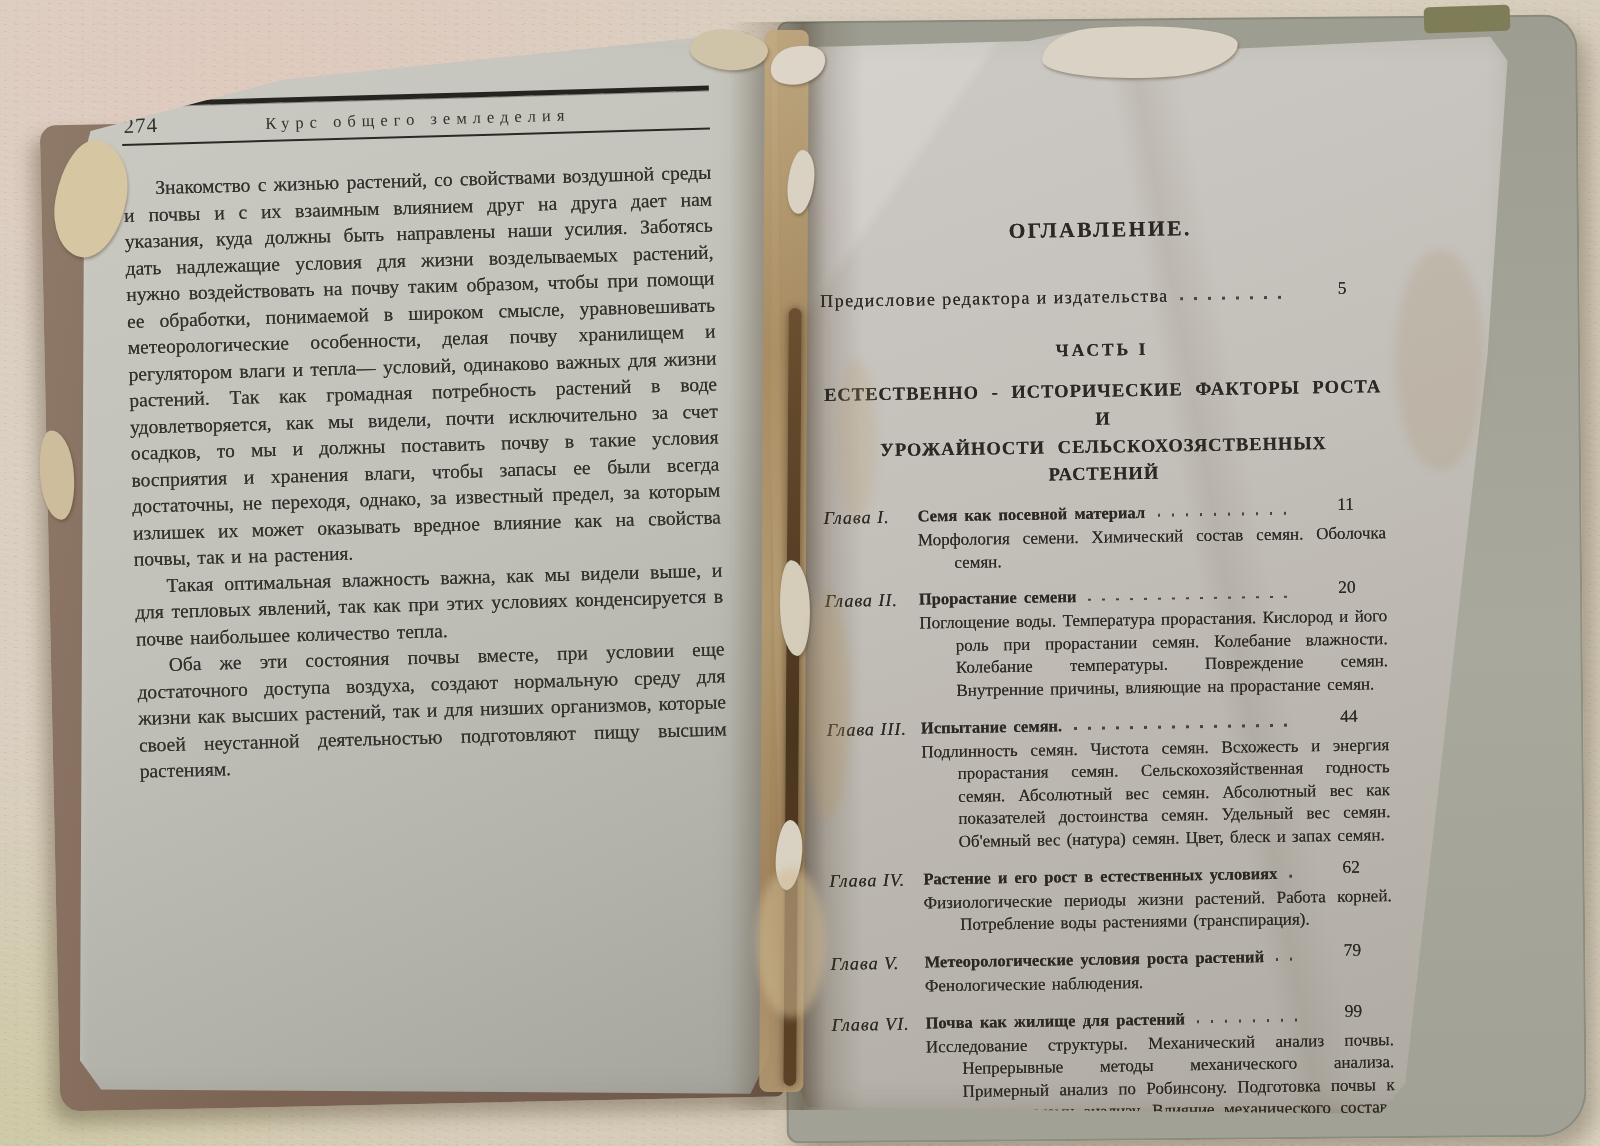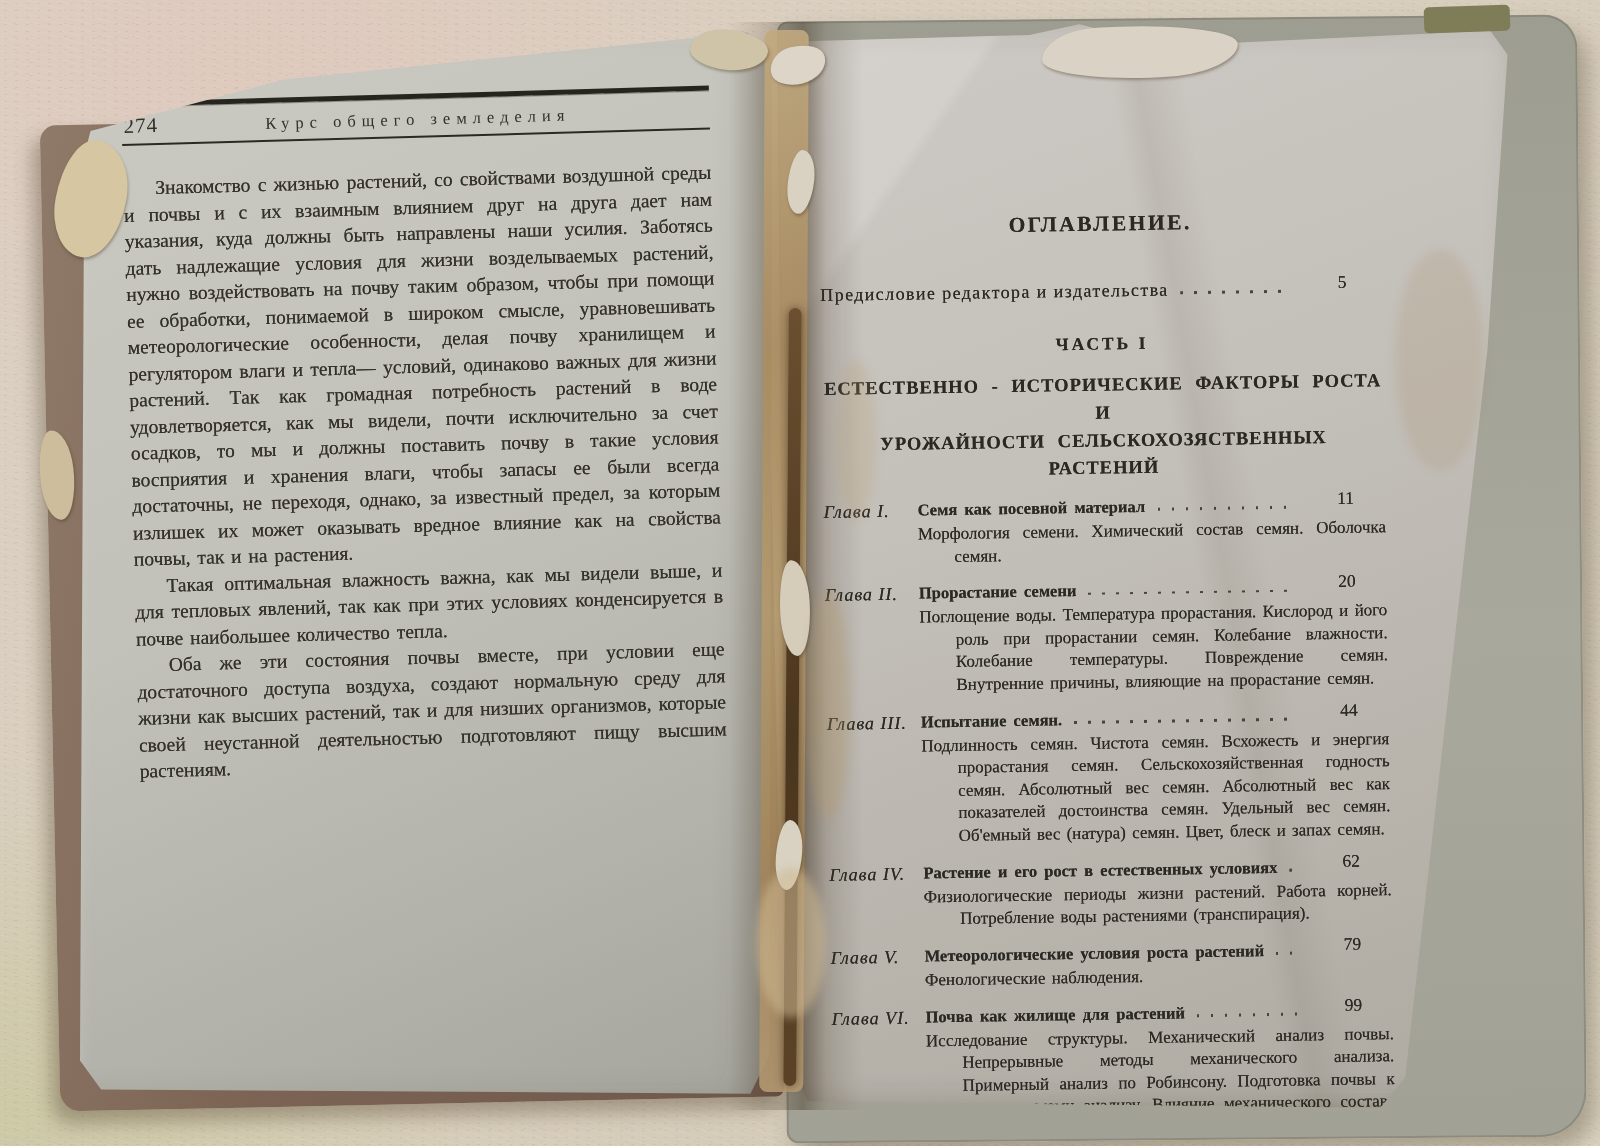--- a/index.html
+++ b/index.html
@@ -25,21 +25,21 @@
     border-radius:10px 34px 46px 12px;transform:rotate(-.5deg);
     box-shadow:10px 14px 22px rgba(85,74,56,.38), inset 0 0 0 2px rgba(120,118,104,.5);}
   .front-cover-edge{position:absolute;left:50px;top:118px;width:724px;height:986px;
     background:linear-gradient(100deg,#8f7968,#7c6455 40%,#6e584a);
     border-radius:16px 4px 8px 20px;transform:rotate(-1.2deg);
     box-shadow:-8px 12px 18px rgba(85,70,50,.4);}
   .left-page{position:absolute;left:73px;top:26px;width:702px;height:1072px;
     background:linear-gradient(157deg,#cacac2,#c1c1b9 48%,#b2b2aa 78%,#a5a59d);
     clip-path:polygon(2.5% 9.8%,30% 5%,96% .6%,99.6% 2.2%,99.2% 96%,96.5% 99.6%,4% 99.2%,1% 96.5%,1.6% 12%);
     box-shadow:inset -34px 0 46px -22px rgba(62,46,26,.4), inset 6px 10px 26px -14px rgba(255,255,255,.7);}
-  .right-page{position:absolute;left:793px;top:22px;width:716px;height:1088px;
+  .right-page{position:absolute;left:793px;top:28px;width:716px;height:1088px;
     background:
       linear-gradient(125deg, rgba(255,255,255,.16) 0 14%, transparent 15%),
       linear-gradient(80deg, transparent 55%, rgba(96,84,62,.1) 58%, transparent 63%),
       linear-gradient(160deg,#cdc9c4,#c3bfb9 42%,#b8b4ac 74%,#aeaaa2);
     clip-path:polygon(.6% 1.8%,33% 1.2%,40% .2%,52% 2.2%,97.4% .8%,99.8% 3%,97% 30%,85.5% 97%,82% 99.8%,2% 99.2%,0 96%);
     box-shadow:inset 30px 0 52px -22px rgba(62,46,26,.45), inset -8px -12px 30px -18px rgba(90,80,60,.35);}
   
   .gutter-shade{position:absolute;left:728px;top:22px;width:136px;height:1088px;pointer-events:none;
     background:linear-gradient(90deg,transparent,rgba(58,43,24,.26) 44%,rgba(58,43,24,.4) 55%,rgba(58,43,24,.12) 72%,transparent);}
   .spine-strip{position:absolute;left:762px;top:30px;width:44px;height:1062px;

